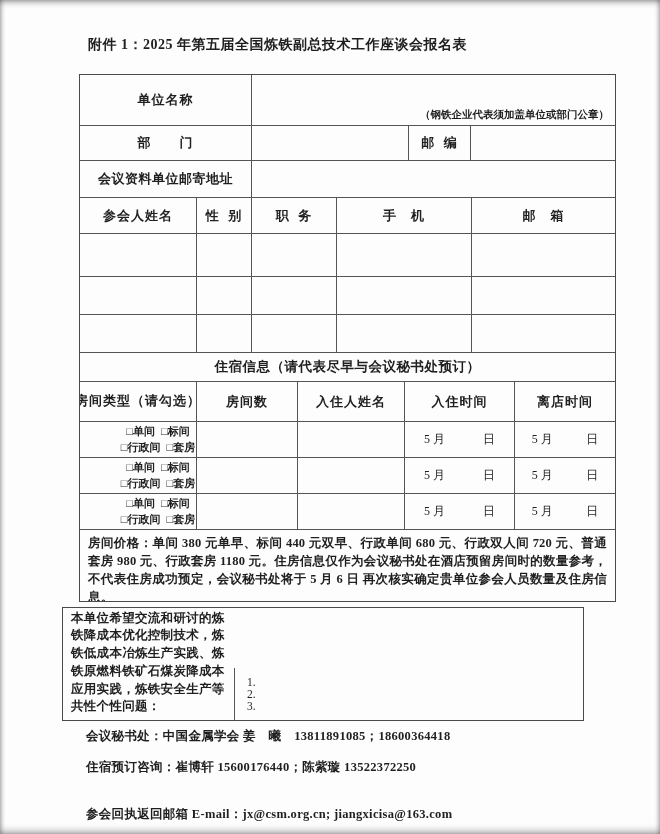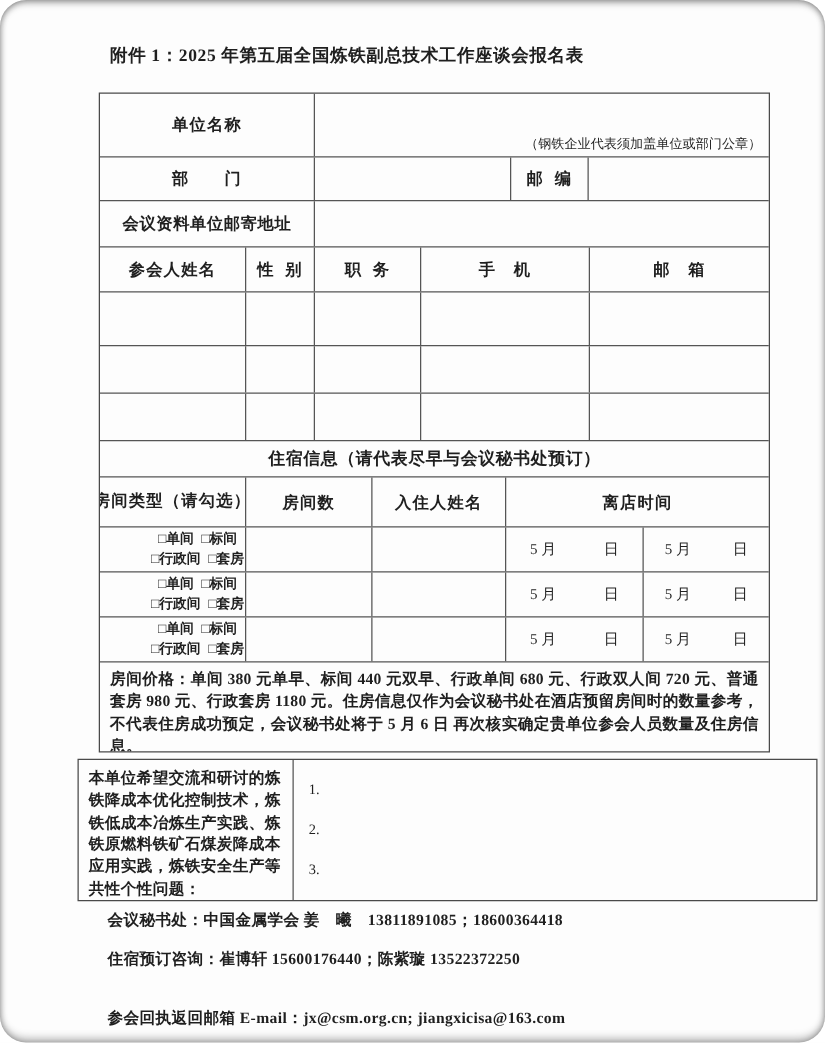--- a/index.html
+++ b/index.html
@@ -12,21 +12,20 @@
     overflow:hidden;
   }
   .page {
     position:absolute; inset:0;
     background:#fdfdfd;
     box-shadow:
       inset 0 4px 6px -2px rgba(0,0,0,.38),
       inset 3px 0 5px -2px rgba(0,0,0,.20),
       inset -3px 0 5px -2px rgba(0,0,0,.20),
       inset 0 -5px 7px -2px rgba(0,0,0,.30);
-    border-radius: 21px;
   }
   .doc-title {
     position:absolute; left:88px; top:36px;
     font-size:14px; font-weight:700; letter-spacing:.5px;
     white-space:pre;
   }
   .ftable {
     position:absolute; left:79px; top:74px; width:537px;
     border:1px solid #4a4a4a;
     box-sizing:border-box;
@@ -36,35 +35,36 @@
   .tr:not(:first-child) { border-top:1px solid #555; }
   .td {
     box-sizing:border-box;
     display:flex; align-items:center; justify-content:center;
     font-size:13px; overflow:hidden;
   }
   .td:not(:first-child) { border-left:1px solid #555; }
   .lbl { font-weight:700; letter-spacing:1px; white-space:pre; }
   .grow { flex:1 1 auto; }
   .note-cell { position:relative; align-items:flex-end; justify-content:flex-end; }
-  .cell-note { font-size:10.5px; font-weight:400; padding:0 6px 3px 0; letter-spacing:0; }
+  .cell-note { font-size:10.5px; font-weight:700; padding:0 6px 3px 0; letter-spacing:0; }
   .sec-title { font-weight:700; font-size:13.5px; letter-spacing:.5px; }
   .hdr2 { display:flex; flex-direction:row; line-height:1.25; }
   .roomtype { display:flex; flex-direction:column; align-items:center; line-height:1.45; font-size:11px; font-weight:700; }
   .roomtype .opt-line { display:flex; gap:6px; white-space:pre;padding-left:40px; }
   .datecell { display:flex; width:100%; justify-content:space-around; align-items:center; font-size:12px; font-weight:400; }
   .price-cell {
     display:block; padding:4px 8px 2px 8px;
     font-size:12.5px; line-height:1.45; font-weight:700;
     text-align:justify; letter-spacing:.2px;
   }
   .topics-box {
-    position:absolute; left:62px; top:607px; width:592px; height:114px;
+    position:absolute; left:62px; top:607px; width:522px; height:114px;
     border:1px solid #4a4a4a; box-sizing:border-box;
     display:flex;
+    align-items:flex-end;
   }
   .topics-label {
     width:171px; box-sizing:border-box; padding:6px 7px 4px 8px;
     font-size:12.5px; font-weight:700; line-height:1.42; letter-spacing:.3px;
   }
   .topics-items {
     flex:1 1 auto; border-left:1px solid #555; box-sizing:border-box;
     display:flex; flex-direction:column; justify-content:space-around;
     padding:8px 6px 8px 12px; font-size:11.5px; font-weight:400;
   }
@@ -145,20 +145,21 @@
       <div class="td sec-title grow">住宿信息（请代表尽早与会议秘书处预订）</div>
     </div>
 
     <div class="tr h40">
       <div class="td lbl wC1 hdr2" style="justify-content:center">
         <span>房间类型</span>
         <span>（请勾选）</span>
       </div>
       <div class="td lbl wC2">房间数</div>
       <div class="td lbl wC3">入住人姓名</div>
+      <div class="td lbl wC4">入住时间</div>
       <div class="td lbl grow">离店时间</div>
     </div>
 
     <div class="tr h36">
       <div class="td wC1 roomtype">
         <span class="opt-line">
           <span>□单间</span>
           <span>□标间</span>
         </span>
         <span class="opt-line">

